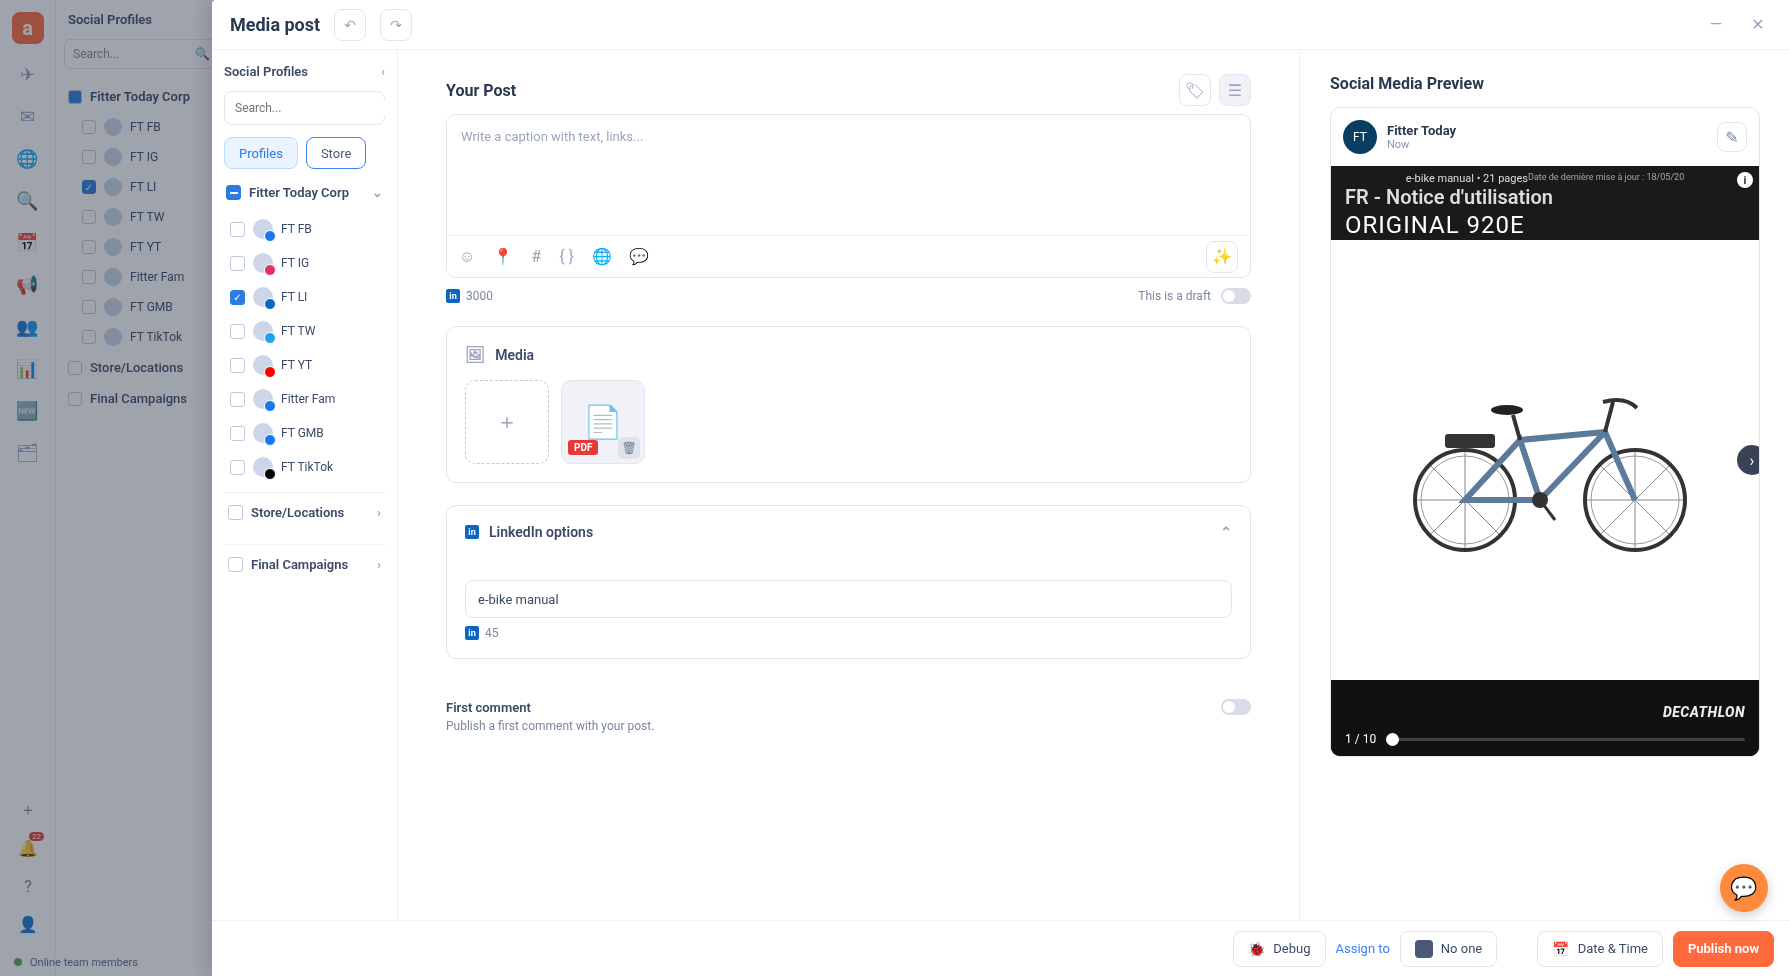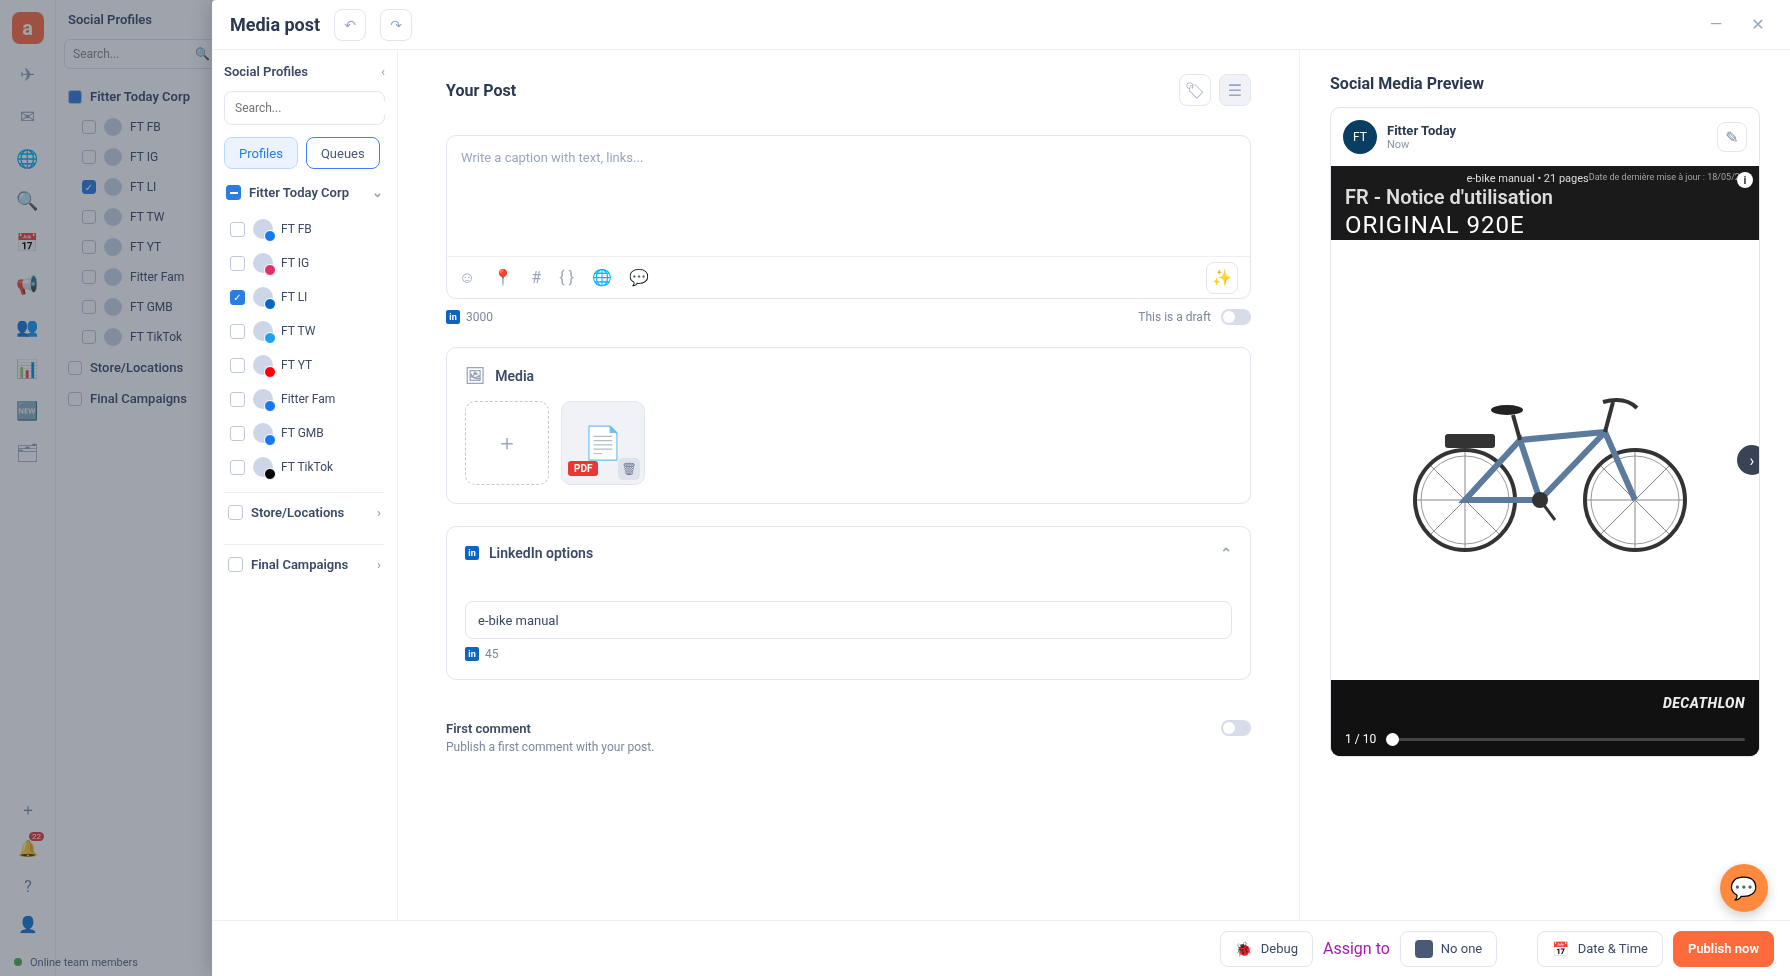--- a/index.html
+++ b/index.html
@@ -49,21 +49,21 @@
 .prof-list { display:flex; flex-direction:column; gap:8px; padding-left:4px;}
 .prof-item { display:flex; align-items:center; gap:8px; font-size:12px; color:#3b4a66; padding:3px 2px; cursor:pointer;}
 .avatar { width:20px; height:20px; border-radius:50%; background:#ccd6e8; position:relative; flex-shrink:0;}
 .avatar .badge { position:absolute; right:-3px; bottom:-3px; width:12px; height:12px; border-radius:50%; border:1.5px solid #fff;}
 .b-fb{background:#1877f2;} .b-ig{background:#e1306c;} .b-li{background:#0a66c2;} .b-tw{background:#1da1f2;} .b-yt{background:#ff0000;} .b-tk{background:#000;}
 .section-row { display:flex; align-items:center; gap:8px; padding:12px 4px; border-top:1px solid #eef0f5; font-size:13px; font-weight:600; color:#3b4a66; cursor:pointer;}
 .section-row .chev { margin-left:auto; color:#9aa6bd;}
 
 
 .col-center { flex:1; padding:24px 48px; overflow-y:auto; border-right:1px solid #eef0f5;}
-.yp-head { display:flex; align-items:center; justify-content:space-between; margin-bottom:29px;}
+.yp-head { display:flex; align-items:center; justify-content:space-between; margin-bottom:8px;}
 .yp-head h3 { font-size:16px; font-weight:700; color:#2a3850;}
 .sq-btn { width:32px; height:32px; border:1px solid #e1e6ef; border-radius:8px; display:flex; align-items:center; justify-content:center; color:#9aa6bd; cursor:pointer;}
 .sq-btn.filled { background:#f0f2f7;}
 .composer { border:1px solid #e1e6ef; border-radius:10px; }
 .composer .area { min-height:120px; padding:14px; font-size:13px; color:#9aa6bd;}
 .composer .toolbar { height:42px; border-top:1px solid #eef0f5; display:flex; align-items:center; padding:0 12px; gap:18px; color:#9aa6bd;}
 .composer .toolbar .sp { flex:1;}
 .magic-btn{ width:32px; height:32px; border:1px solid #e1e6ef; border-radius:8px; display:flex; align-items:center; justify-content:center; color:#ff8a3d;}
 .meta-row { display:flex; align-items:center; justify-content:space-between; margin-top:10px; font-size:12px; color:#7a889f;}
 .meta-row .left { display:flex; gap:6px; align-items:center;}
@@ -94,33 +94,33 @@
 .col-preview { width:490px; padding:24px 30px; overflow-y:auto;}
 .col-preview h3 { font-size:16px; font-weight:700; color:#2a3850; margin-bottom:14px;}
 .preview-card { border:1px solid #e1e6ef; border-radius:10px; overflow:hidden;}
 .pv-head { display:flex; align-items:center; padding:12px; gap:10px;}
 .pv-av { width:34px; height:34px; border-radius:50%; background:#0a3d62; display:flex; align-items:center; justify-content:center; color:#fff; font-size:12px;}
 .pv-name { font-size:13px; font-weight:700; color:#2a3850;}
 .pv-time { font-size:11px; color:#8a95ab;}
 .pv-edit { margin-left:auto; width:30px; height:30px; border:1px solid #e1e6ef; border-radius:8px; display:flex; align-items:center; justify-content:center; color:#7a889f; cursor:pointer;}
 .pv-doc { background:#000; color:#fff; position:relative; height:590px;}
 .pv-doc-top { height:74px; background:#1a1a1a; padding:6px 14px; position:relative;}
-.pv-doc-meta { font-size:11px; color:#ddd; display:flex; justify-content:flex-end;}
+.pv-doc-meta { font-size:11px; color:#ddd; display:flex; justify-content:center;}
 .pv-doc-title { font-size:20px; font-weight:600; color:#ddd;}
 .pv-doc-sub { font-size:24px; color:#fff; margin-top:2px; letter-spacing:1px;}
 .info-dot { position:absolute; right:6px; top:6px; width:16px; height:16px; background:#fff; color:#333; border-radius:50%; font-size:11px; display:flex; align-items:center; justify-content:center; font-weight:bold;}
 .pv-img-area { background:#fff; height:440px; display:flex; align-items:center; justify-content:center; position:relative;}
 .bike-svg { width:340px; }
 .next-btn { position:absolute; right:-8px; top:50%; transform:translateY(-50%); width:30px; height:30px; background:#3a4256; border-radius:50%; color:#fff; display:flex; align-items:center; justify-content:center; cursor:pointer;}
 .pv-doc-bot { height:76px; background:#111; padding:22px 14px 10px; display:flex; flex-direction:column; justify-content:flex-end;}
 .pv-prog-row { display:flex; align-items:center; gap:10px;}
 .pv-page { font-size:12px; color:#fff;}
 .pv-track { flex:1; height:3px; background:#444; border-radius:2px; position:relative;}
 .pv-dot { position:absolute; left:0; top:-5px; width:13px; height:13px; background:#fff; border-radius:50%;}
-.decathlon { position:absolute; right:14px; bottom:45px; font-size:14px; font-weight:800; font-style:italic; color:#eee; letter-spacing:0.5px;}
+.decathlon { position:absolute; right:14px; bottom:36px; font-size:14px; font-weight:800; font-style:italic; color:#eee; letter-spacing:0.5px;}
 
 
 .modal-footer { height:56px; border-top:1px solid #eef0f5; display:flex; align-items:center; justify-content:flex-end; padding:0 16px; gap:10px;}
 .ft-btn { height:36px; padding:0 14px; border:1px solid #e1e6ef; border-radius:8px; background:#fff; font-size:13px; color:#3b4a66; display:flex; align-items:center; gap:8px; cursor:pointer;}
 .ft-btn.primary { background:#ff6a3d; border-color:#ff6a3d; color:#fff; font-weight:600;}
 .ft-btn .ic{ font-size:14px; color:#7a889f;}
 .assignee-chip{ width:18px; height:18px; border-radius:4px; background:#4a5a76;}
 .ft-group{ display:flex; align-items:center; gap:10px;}
 
 
@@ -238,21 +238,21 @@
       <div class="col-title">
         <span>Social Profiles</span>
         <span style="color:#9aa6bd;cursor:pointer">‹</span>
       </div>
       <div class="search-box">
         <input placeholder="Search..." style="">
         <span style="color:#9aa6bd">🔍</span>
       </div>
       <div class="tab-row">
         <div class="tab active">Profiles</div>
-        <div class="tab">Queues</div>
+        <div class="tab">Store</div>
       </div>
       <div class="group-row">
         <span class="chk indet"></span>
         <span>Fitter Today Corp</span>
         <span style="margin-left:auto;color:#9aa6bd">⌄</span>
       </div>
       <div class="prof-list">
         <div class="prof-item">
             <span class="chk"></span>
             <span class="avatar">
@@ -471,21 +471,21 @@
       </div>
     </div>
   </div>
 
   <div class="modal-footer">
     <div class="ft-group">
       <div class="ft-btn">
           <span class="ic">🐞</span>
           <span>Debug</span>
         </div>
-      <span style="font-size:16px;color:#a21caf">Assign to</span>
+      <span style="font-size:13px;color:#3b82f6">Assign to</span>
       <div class="ft-btn">
           <span class="assignee-chip"></span>
           <span>No one</span>
         </div>
     </div>
     <div style="width:20px"></div>
     <div class="ft-btn">
         <span class="ic">📅</span>
         <span>Date &amp; Time</span>
       </div>

